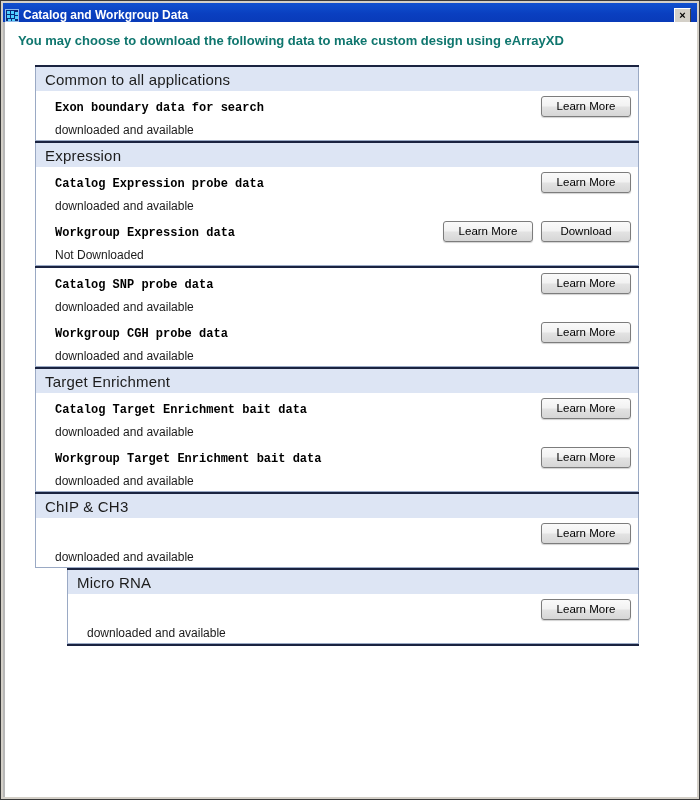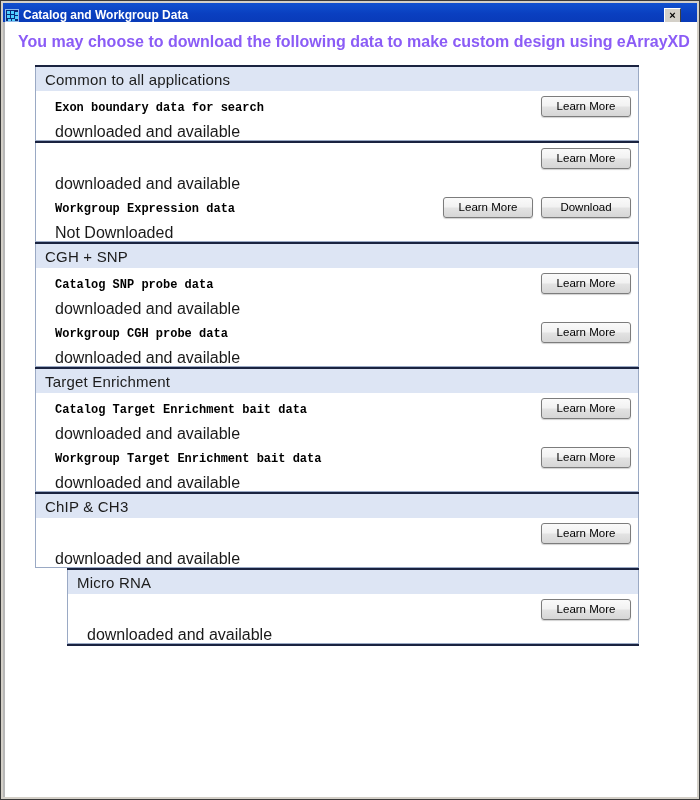--- a/index.html
+++ b/index.html
@@ -29,21 +29,21 @@
   .titlebar {
     position: absolute;
     left: 2px; top: 2px;
     width: 694px;
     height: 24px;
     background: linear-gradient(to bottom, #1050d0 0%, #0a3fc0 45%, #0838b4 100%);
     background-color: #0a3fc0;
     display: flex;
     align-items: center;
     box-sizing: border-box;
-    padding: 0 16px 0 2px;
+    padding: 0 6px 0 2px;
   }
   .title-icon {
     width: 14px;
     height: 13px;
     flex: 0 0 auto;
     margin-right: 4px;
     background: #0a2a7a;
     border: 1px solid #8fb8e8;
     box-sizing: border-box;
     position: relative;
@@ -101,22 +101,22 @@
     box-sizing: border-box;
     border-left: 2px solid #b8b8b8;
     border-top: 0;
     overflow: hidden;
   }
 
   .notice {
     position: absolute;
     left: 13px;
     top: 11px;
-    color: #8b5cf6;
-    font-size: 16px;
+    color: #0f766e;
+    font-size: 13px;
     font-weight: bold;
     font-family: "Liberation Sans", sans-serif;
     white-space: nowrap;
   }
 
   
   .panel {
     position: absolute;
     left: 6px;
     top: 43px;
@@ -174,21 +174,21 @@
     font-size: 12px;
     font-weight: bold;
     color: #000000;
     font-family: Liberation Mono, monospace;
     white-space: nowrap;
   }
   .item-status {
     position: absolute;
     left: 19px;
     top: 32px;
-    font-size: 16px;
+    font-size: 12px;
     font-weight: normal;
     color: #1a1a1a;
     font-family: "Liberation Sans", sans-serif;
     white-space: nowrap;
   }
   .item-buttons {
     position: absolute;
     right: 7px;
     top: 5px;
     display: flex;
@@ -245,41 +245,42 @@
             <div class="item">
               <div class="item-title">Exon boundary data for search</div>
               <div class="item-status">downloaded and available</div>
               <div class="item-buttons">
                 <div class="btn">Learn More</div>
               </div>
             </div>
           </div>
         </div>
         <div class="section">
-          <div class="section-body">
-            <div class="item">
+          <div class="section-header">
+            <span class="section-title">Expression</span>
+          </div>
+          <div class="section-body">
+            <div class="item">
+              <div class="item-title">Catalog Expression probe data</div>
               <div class="item-status">downloaded and available</div>
               <div class="item-buttons">
                 <div class="btn">Learn More</div>
               </div>
             </div>
             <div class="item">
               <div class="item-title">Workgroup Expression data</div>
               <div class="item-status">Not Downloaded</div>
               <div class="item-buttons">
                 <div class="btn">Learn More</div>
                 <div class="btn">Download</div>
               </div>
             </div>
           </div>
         </div>
         <div class="section">
-          <div class="section-header">
-            <span class="section-title">CGH + SNP</span>
-          </div>
           <div class="section-body">
             <div class="item">
               <div class="item-title">Catalog SNP probe data</div>
               <div class="item-status">downloaded and available</div>
               <div class="item-buttons">
                 <div class="btn">Learn More</div>
               </div>
             </div>
             <div class="item">
               <div class="item-title">Workgroup CGH probe data</div>

